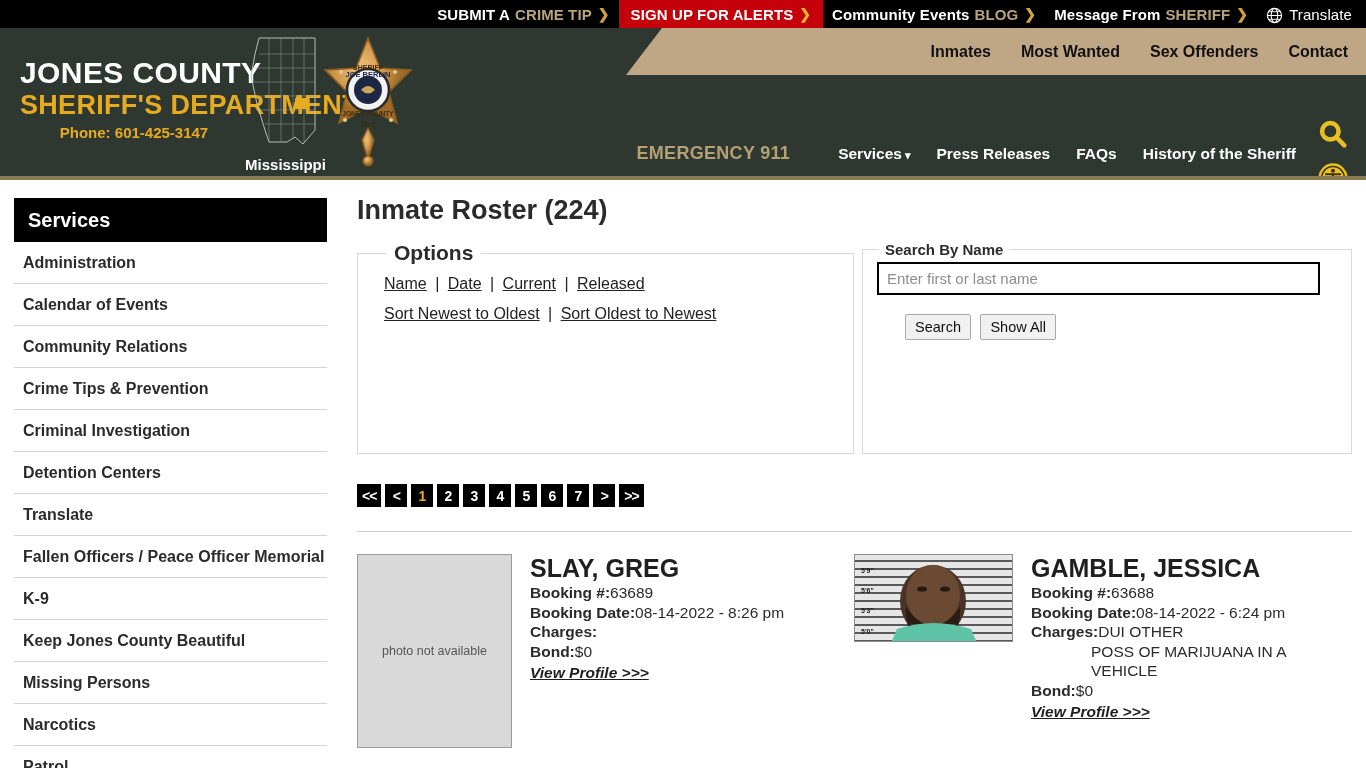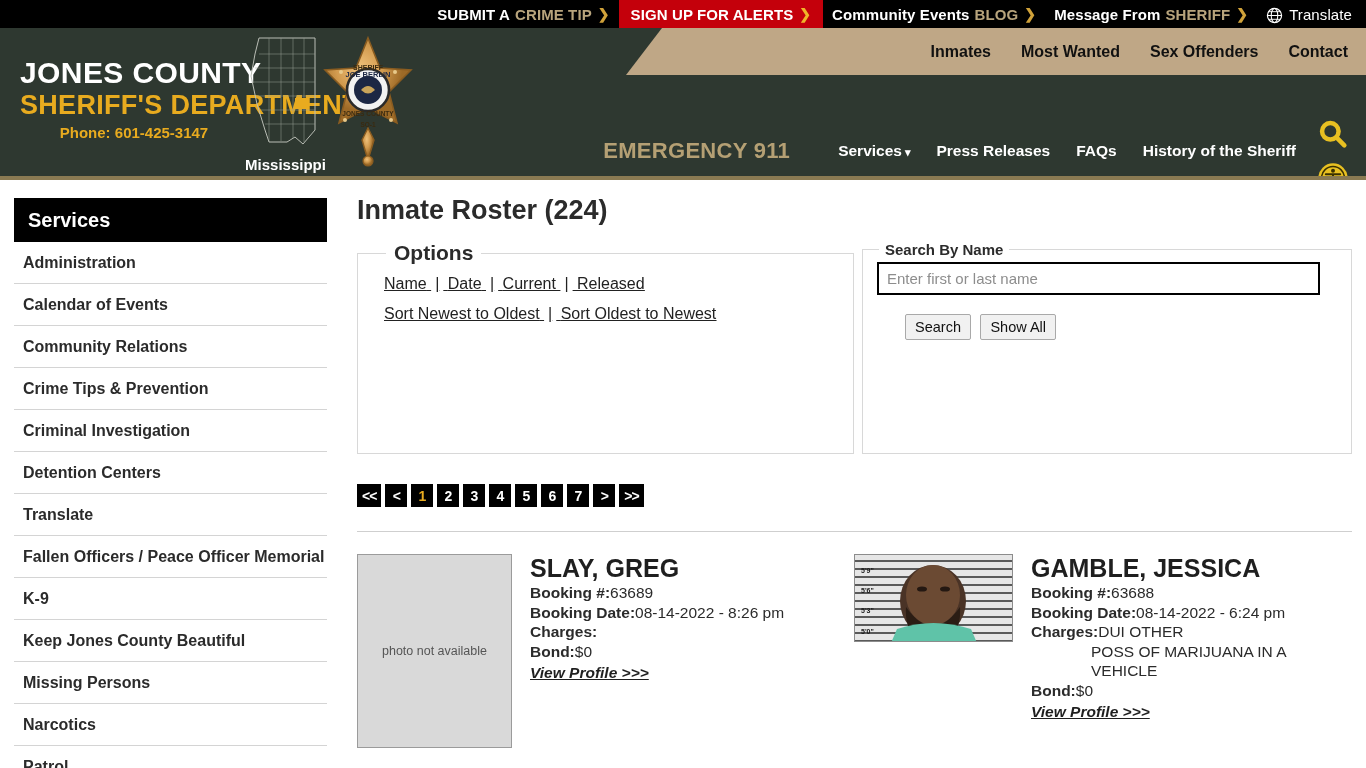--- a/index.html
+++ b/index.html
@@ -87,21 +87,21 @@
   .map-wrap { position: absolute; left: 243px; top: 6px; width: 85px; text-align: center; }
   .map-label { color: #ffffff; font-size: 15px; font-weight: bold; margin-top: 2px; }
 
   .badge-wrap { position: absolute; left: 318px; top: 4px; width: 100px; height: 140px; }
 
   .mainnav {
     position: absolute; right: 70px; bottom: 12px;
     display: flex; align-items: center;
   }
   .emergency {
-    color: #ffffff; font-size: 22px; font-weight: bold;
+    color: #ffffff; font-size: 18px; font-weight: bold;
     letter-spacing: .3px; margin-right: 48px; white-space: nowrap;
     font-stretch: condensed;
   }
   .emergency span { color: #b5a074; }
   .mainnav a {
     color: #ffffff; font-size: 15.5px; font-weight: bold;
     text-decoration: none; margin-left: 26px; white-space: nowrap;
     cursor: pointer;
   }
   .mainnav a:first-of-type { margin-left: 0; }
@@ -142,21 +142,21 @@
     margin: 0; padding: 0 14px 14px 14px;
   }
   fieldset.panel legend {
     font-size: 21px; font-weight: bold; color: #2b2b2b;
     padding: 0 8px; margin-left: 2px;
   }
   fieldset.opts { width: 497px; height: 213px; padding-left: 26px; }
   fieldset.srch { width: 490px; height: 213px; padding-top: 2px; }
   fieldset.srch legend { font-size: 15px; font-weight: bold; padding: 0 6px; }
 
-  .optrow { font-size: 16px; color: #222; margin-top: 8px; line-height: 22px; text-decoration: underline; }
+  .optrow { font-size: 16px; color: #222; margin-top: 8px; line-height: 22px; }
   .optrow a { color: #222; text-decoration: underline; cursor: pointer; }
   .optrow .sep { margin: 0 4px; }
 
   .srch-input {
     display: block; width: 443px; height: 33px;
     border: 2px solid #000000; background: #ffffff;
     font-size: 15px; color: #333;
     padding: 0 8px; margin-top: 2px;
     font-family: "Liberation Sans", sans-serif;
   }

